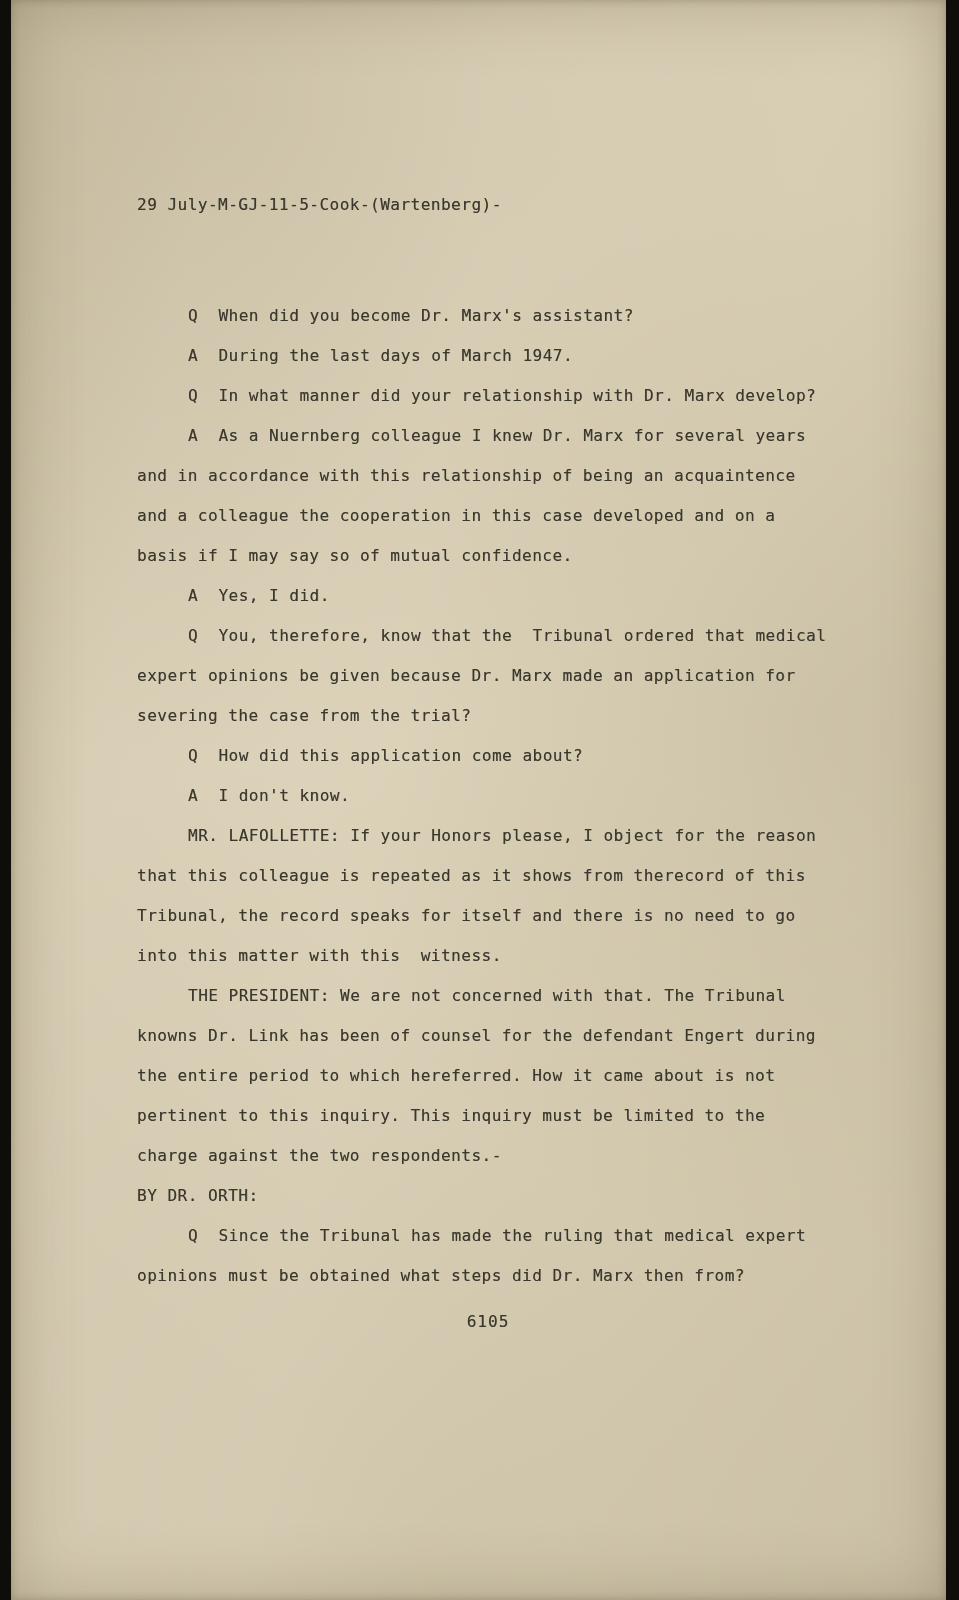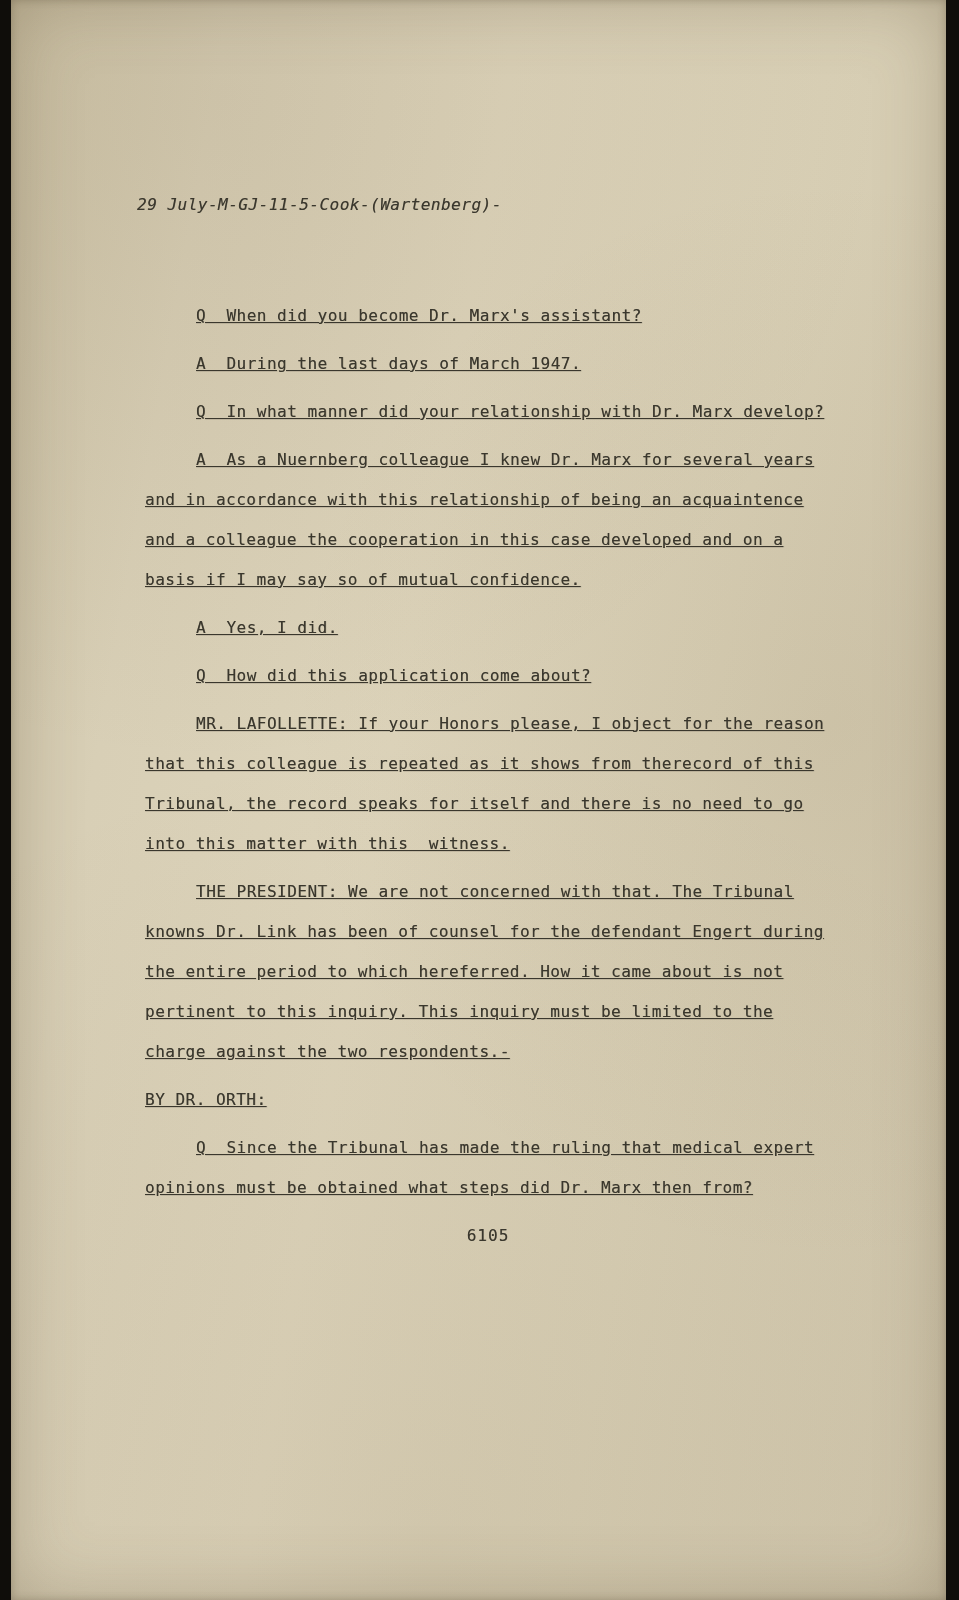--- a/index.html
+++ b/index.html
@@ -30,28 +30,27 @@
   .content {
     position: absolute;
     left: 126px;
     top: 140px;
     width: 702px;
     color: #3a372d;
     font-size: 16px;
     letter-spacing: 0.5px;
     text-shadow: 0.3px 0.3px 0.6px rgba(58,55,45,0.50);
   }
-  .doc-header { line-height: 26px; white-space: pre-wrap; font-style: italic; }
+  .doc-header { line-height: 26px; white-space: pre-wrap; }
   .body-text { margin-top: 26px; }
   .para {
-    margin: 8px;
+    margin: 0;
     line-height: 40px;
     white-space: pre-wrap;
     text-indent: 51px;
-    text-decoration: underline;
   }
   .para.flush { text-indent: 0; }
   .page-number {
     margin-top: 6px;
     line-height: 40px;
     text-align: center;
     letter-spacing: 1px;
   }
 </style>
 </head>
@@ -66,21 +65,25 @@
 
     <div class="body-text">
       <p class="para">Q  When did you become Dr. Marx's assistant?</p>
       <p class="para">A  During the last days of March 1947.</p>
       <p class="para">Q  In what manner did your relationship with Dr. Marx develop?</p>
       <p class="para">A  As a Nuernberg colleague I knew Dr. Marx for several years
 and in accordance with this relationship of being an acquaintence
 and a colleague the cooperation in this case developed and on a
 basis if I may say so of mutual confidence.</p>
       <p class="para">A  Yes, I did.</p>
+      <p class="para">Q  You, therefore, know that the  Tribunal ordered that medical
+expert opinions be given because Dr. Marx made an application for
+severing the case from the trial?</p>
       <p class="para">Q  How did this application come about?</p>
+      <p class="para">A  I don't know.</p>
       <p class="para">MR. LAFOLLETTE: If your Honors please, I object for the reason
 that this colleague is repeated as it shows from therecord of this
 Tribunal, the record speaks for itself and there is no need to go
 into this matter with this  witness.</p>
       <p class="para">THE PRESIDENT: We are not concerned with that. The Tribunal
 knowns Dr. Link has been of counsel for the defendant Engert during
 the entire period to which hereferred. How it came about is not
 pertinent to this inquiry. This inquiry must be limited to the
 charge against the two respondents.-</p>
       <p class="para flush">BY DR. ORTH:</p>

